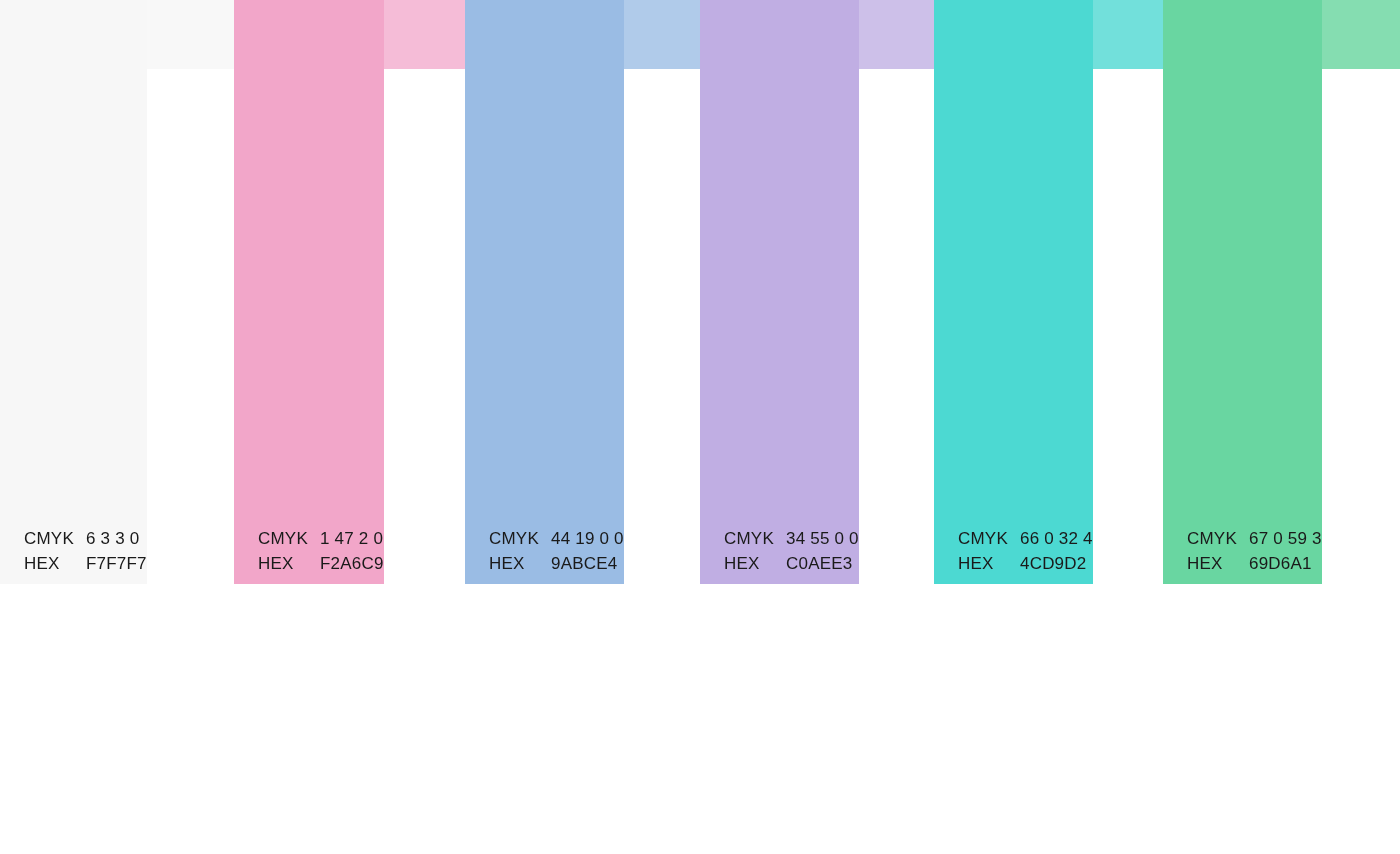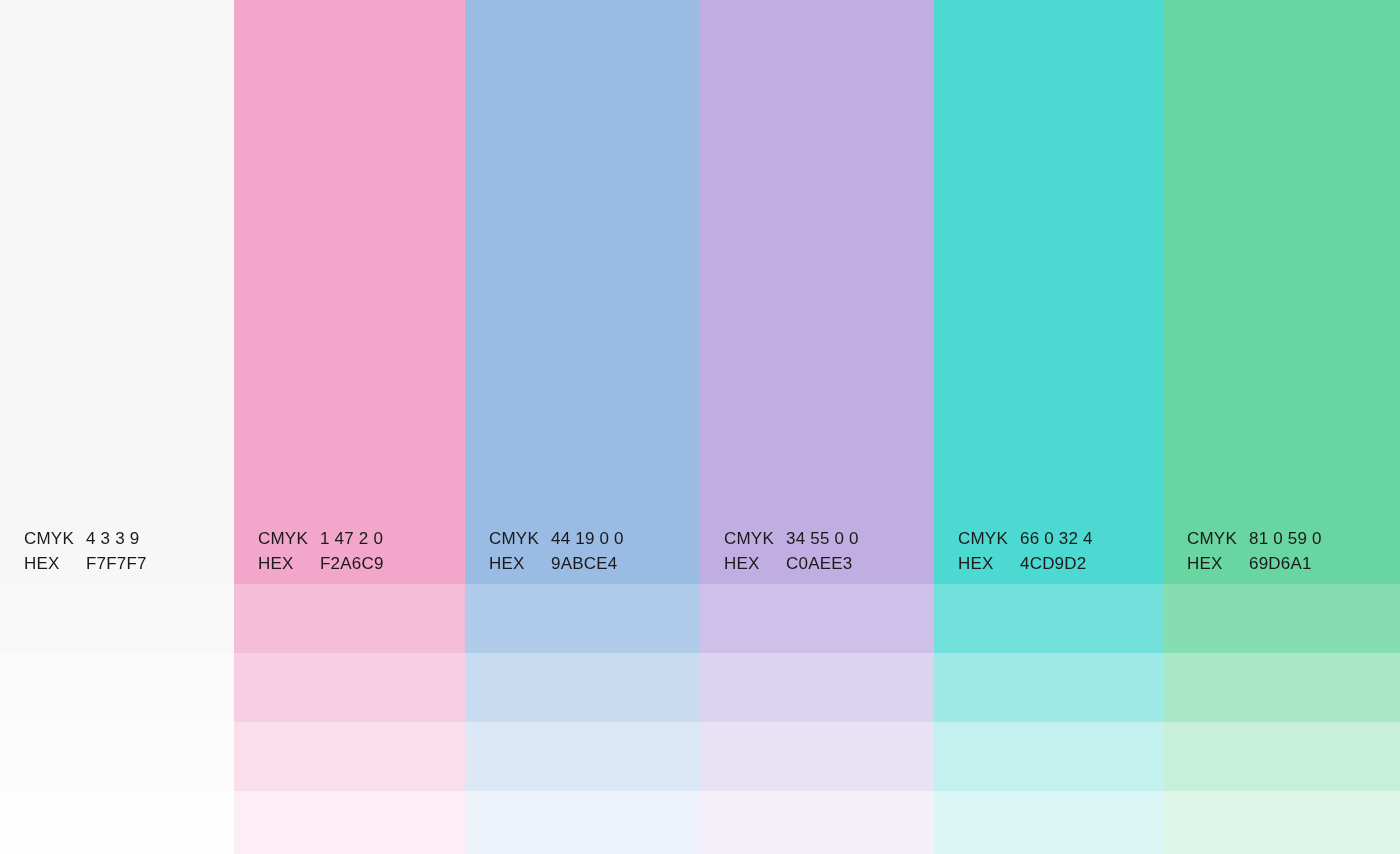--- a/index.html
+++ b/index.html
@@ -20,21 +20,21 @@
     height: 854px;
     background: #ffffff;
     display: flex;
     flex-direction: row;
     align-items: stretch;
   }
 
   .swatch-column {
     position: relative;
     display: flex;
-    flex-direction: column;
+    flex-direction: row;
     align-items: stretch;
     height: 647px;
     box-sizing: border-box;
   }
 
   
   .swatch-main {
     position: relative;
     flex: 0 0 auto;
     display: flex;
@@ -75,21 +75,21 @@
 </style>
 </head>
 <body>
 
 <div id="palette-board">
     <div class="swatch-column" style="width: 234px;">
       <div class="swatch-main" style="height: 584px; background: rgb(247, 247, 247);">
         <div class="swatch-label" style="color: rgb(26, 26, 26);">
           <div class="label-row cmyk-row">
             <span class="label-key">CMYK</span>
-            <span class="label-val">4 3 3 9</span>
+            <span class="label-val">6 3 3 0</span>
           </div>
           <div class="label-row hex-row">
             <span class="label-key">HEX</span>
             <span class="label-val">F7F7F7</span>
           </div>
         </div>
       </div>
       <div class="tint-band" style="height: 69px; background: rgb(248, 248, 248);"></div>
       <div class="tint-band" style="height: 69px; background: rgb(250, 250, 250);"></div>
       <div class="tint-band" style="height: 69px; background: rgb(252, 252, 252);"></div>
@@ -165,21 +165,21 @@
       <div class="tint-band" style="height: 69px; background: rgb(114, 224, 219);"></div>
       <div class="tint-band" style="height: 69px; background: rgb(159, 234, 230);"></div>
       <div class="tint-band" style="height: 69px; background: rgb(194, 241, 238);"></div>
       <div class="tint-band" style="height: 69px; background: rgb(220, 246, 245);"></div>
     </div>
     <div class="swatch-column" style="width: 237px;">
       <div class="swatch-main" style="height: 584px; background: rgb(105, 214, 161);">
         <div class="swatch-label" style="color: rgb(26, 26, 26);">
           <div class="label-row cmyk-row">
             <span class="label-key">CMYK</span>
-            <span class="label-val">81 0 59 0</span>
+            <span class="label-val">67 0 59 3</span>
           </div>
           <div class="label-row hex-row">
             <span class="label-key">HEX</span>
             <span class="label-val">69D6A1</span>
           </div>
         </div>
       </div>
       <div class="tint-band" style="height: 69px; background: rgb(133, 221, 177);"></div>
       <div class="tint-band" style="height: 69px; background: rgb(168, 231, 199);"></div>
       <div class="tint-band" style="height: 69px; background: rgb(199, 239, 218);"></div>

